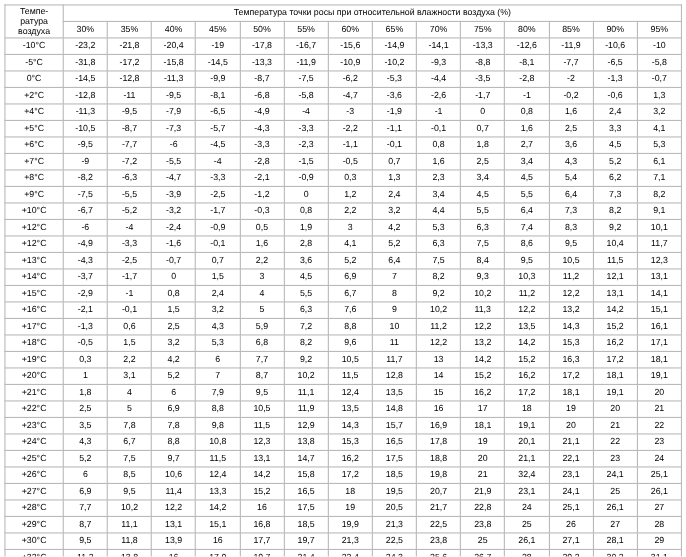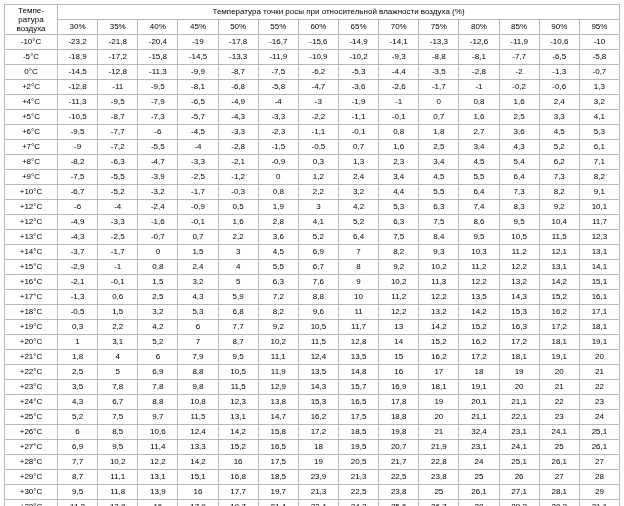--- a/index.html
+++ b/index.html
@@ -107,21 +107,21 @@
           <td class="val">-14,9</td>
           <td class="val">-14,1</td>
           <td class="val">-13,3</td>
           <td class="val">-12,6</td>
           <td class="val">-11,9</td>
           <td class="val">-10,6</td>
           <td class="val">-10</td>
         </tr>
         <tr>
           <td class="temp">-5°C</td>
-          <td class="val">-18,9</td>
+          <td class="val">-31,8</td>
           <td class="val">-17,2</td>
           <td class="val">-15,8</td>
           <td class="val">-14,5</td>
           <td class="val">-13,3</td>
           <td class="val">-11,9</td>
           <td class="val">-10,9</td>
           <td class="val">-10,2</td>
           <td class="val">-9,3</td>
           <td class="val">-8,8</td>
           <td class="val">-8,1</td>
@@ -589,21 +589,21 @@
           <td class="val">27</td>
         </tr>
         <tr>
           <td class="temp">+29°C</td>
           <td class="val">8,7</td>
           <td class="val">11,1</td>
           <td class="val">13,1</td>
           <td class="val">15,1</td>
           <td class="val">16,8</td>
           <td class="val">18,5</td>
-          <td class="val">23,9</td>
+          <td class="val">19,9</td>
           <td class="val">21,3</td>
           <td class="val">22,5</td>
           <td class="val">23,8</td>
           <td class="val">25</td>
           <td class="val">26</td>
           <td class="val">27</td>
           <td class="val">28</td>
         </tr>
         <tr>
           <td class="temp">+30°C</td>

